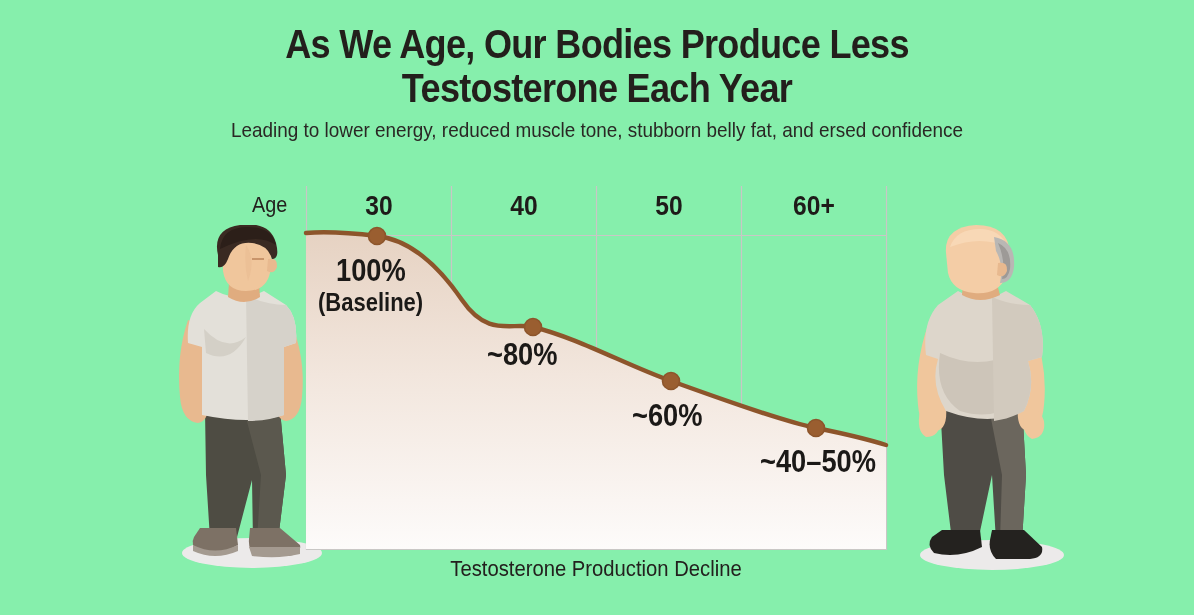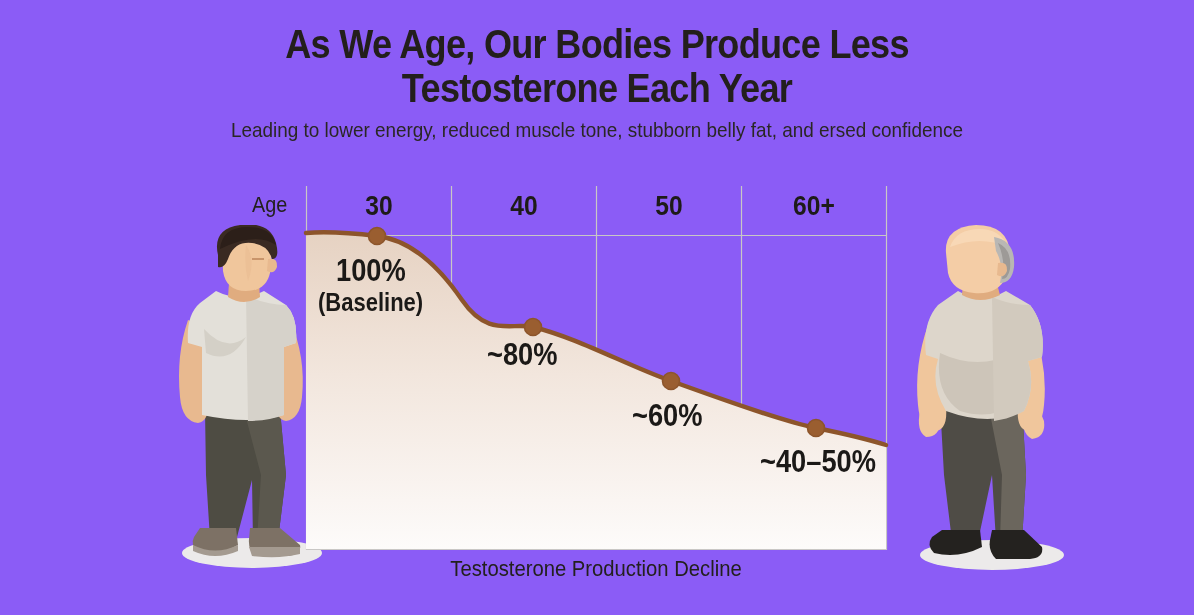--- a/index.html
+++ b/index.html
@@ -7,21 +7,21 @@
     padding: 0;
     background: #ffffff;
   }
   body {
     font-family: "Liberation Sans", sans-serif;
   }
   #page {
     position: relative;
     width: 1194px;
     height: 615px;
-    background: #8b5cf6;
+    background: #86efac;
     overflow: hidden;
   }
 
   
   .title {
     position: absolute;
     left: 0;
     top: 22px;
     width: 1194px;
     text-align: center;

